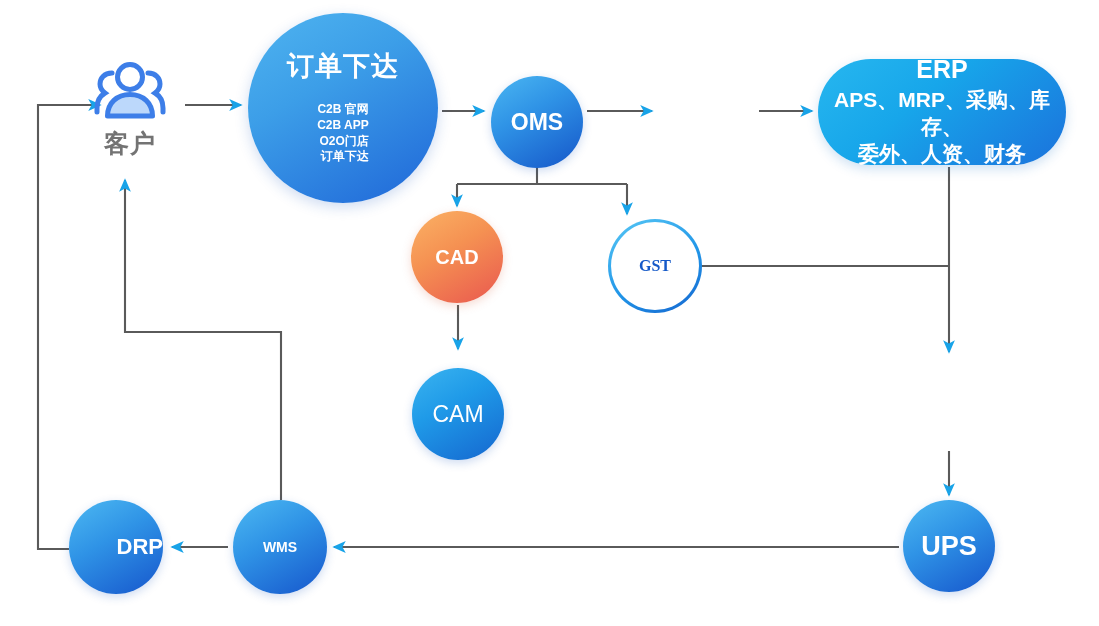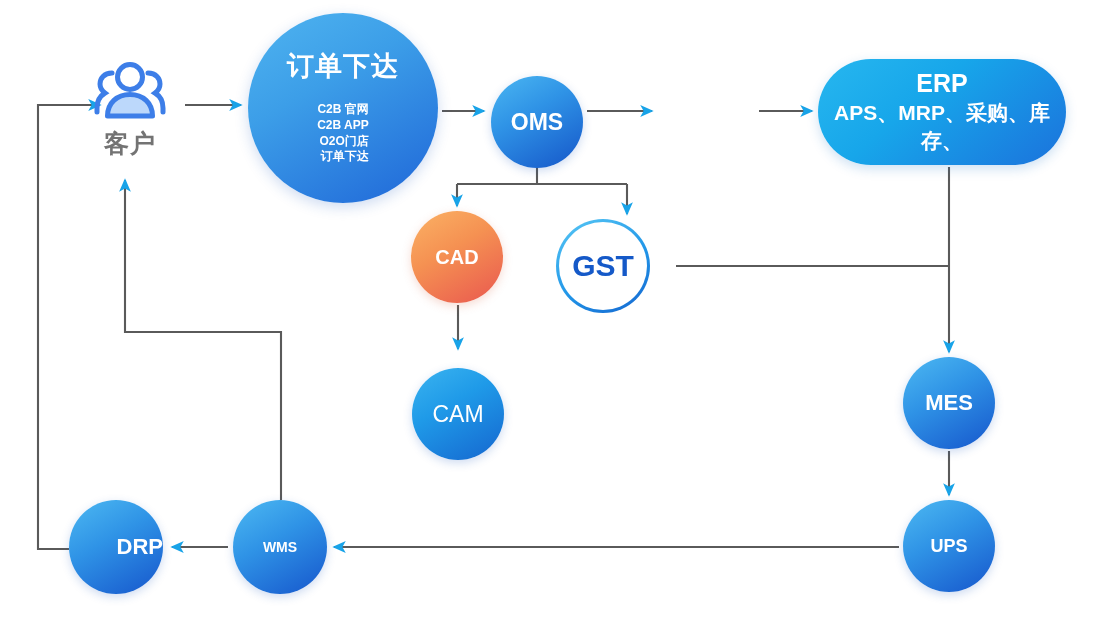--- a/index.html
+++ b/index.html
@@ -80,30 +80,30 @@
     font-size: 20px; font-weight: 700;
   }
   #node-cam {
     left: 412px; top: 368px;
     width: 92px; height: 92px;
     background: linear-gradient(150deg, #3bb4f0 0%, #1f9ae8 40%, #1566cf 100%);
     box-shadow: 0 3px 10px rgba(30,90,190,0.22);
     font-size: 23px; font-weight: 400;
   }
   #node-gst {
-    left: 556px; top: 219px;
+    left: 608px; top: 219px;
     width: 94px; height: 94px;
     background: #ffffff;
     border: 3px solid transparent;
     border-radius: 50%;
     background-image: linear-gradient(#fff, #fff), linear-gradient(150deg, #58c8f5 0%, #2196e8 55%, #1565cf 100%);
     background-origin: border-box;
     background-clip: content-box, border-box;
     color: #1559c8;
-    font-size: 30px; font-weight: 700;
+    font-size: 16px; font-weight: 700; font-family: Liberation Serif, serif;
   }
   #node-erp {
     left: 818px; top: 59px;
     width: 248px; height: 106px;
     border-radius: 53px;
     background: linear-gradient(140deg, #27b7ef 0%, #17a6ea 40%, #1b72dc 100%);
     box-shadow: 0 4px 12px rgba(30,120,200,0.22);
   }
   #node-erp .title {
     font-size: 25px; font-weight: 700;
@@ -117,21 +117,21 @@
     width: 92px; height: 92px;
     background: linear-gradient(150deg, #4db9f2 0%, #2f93e6 42%, #1656cc 100%);
     box-shadow: 0 3px 10px rgba(30,90,190,0.22);
     font-size: 22px; font-weight: 700;
   }
   #node-ups {
     left: 903px; top: 500px;
     width: 92px; height: 92px;
     background: linear-gradient(150deg, #4db9f2 0%, #2f93e6 42%, #1656cc 100%);
     box-shadow: 0 3px 10px rgba(30,90,190,0.22);
-    font-size: 18px; font-weight: 700;
+    font-size: 27px; font-weight: 700;
   }
   #node-wms {
     left: 233px; top: 500px;
     width: 94px; height: 94px;
     background: linear-gradient(150deg, #4db9f2 0%, #2f93e6 42%, #1656cc 100%);
     box-shadow: 0 3px 10px rgba(30,90,190,0.22);
     font-size: 14px; font-weight: 700;
   }
   #node-drp {
     left: 69px; top: 500px;
@@ -227,38 +227,36 @@
 
   <div class="node circ" id="node-oms">
     <span>OMS</span>
   </div>
 
 
   <div class="node" id="node-erp">
     <div class="title">ERP</div>
     <div class="sub">
       <div>APS、MRP、采购、库存、</div>
+      <div>委外、人资、财务</div>
     </div>
   </div>
 
   <div class="node circ" id="node-cad">
     <span>CAD</span>
   </div>
 
   <div class="node circ" id="node-gst">
     <span>GST</span>
   </div>
 
   <div class="node circ" id="node-cam">
     <span>CAM</span>
   </div>
 
-  <div class="node circ" id="node-mes">
-    <span>MES</span>
-  </div>
 
   <div class="node circ" id="node-ups">
     <span>UPS</span>
   </div>
 
   <div class="node circ" id="node-wms">
     <span>WMS</span>
   </div>
 
   <div class="node circ" id="node-drp">

